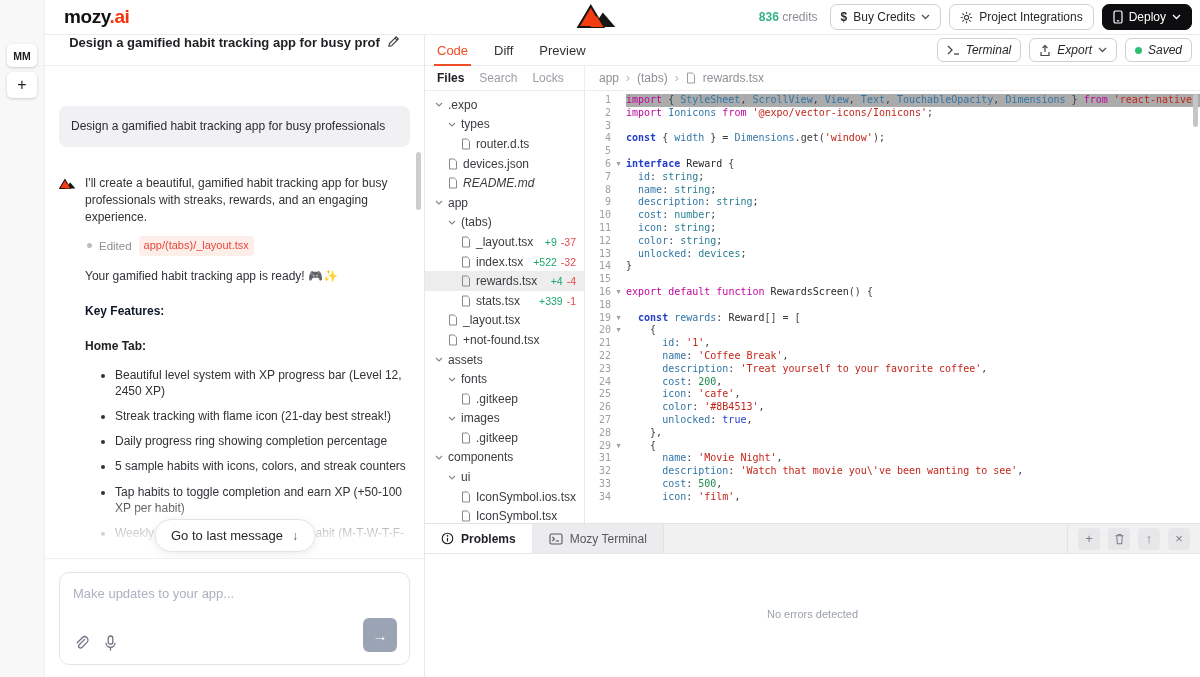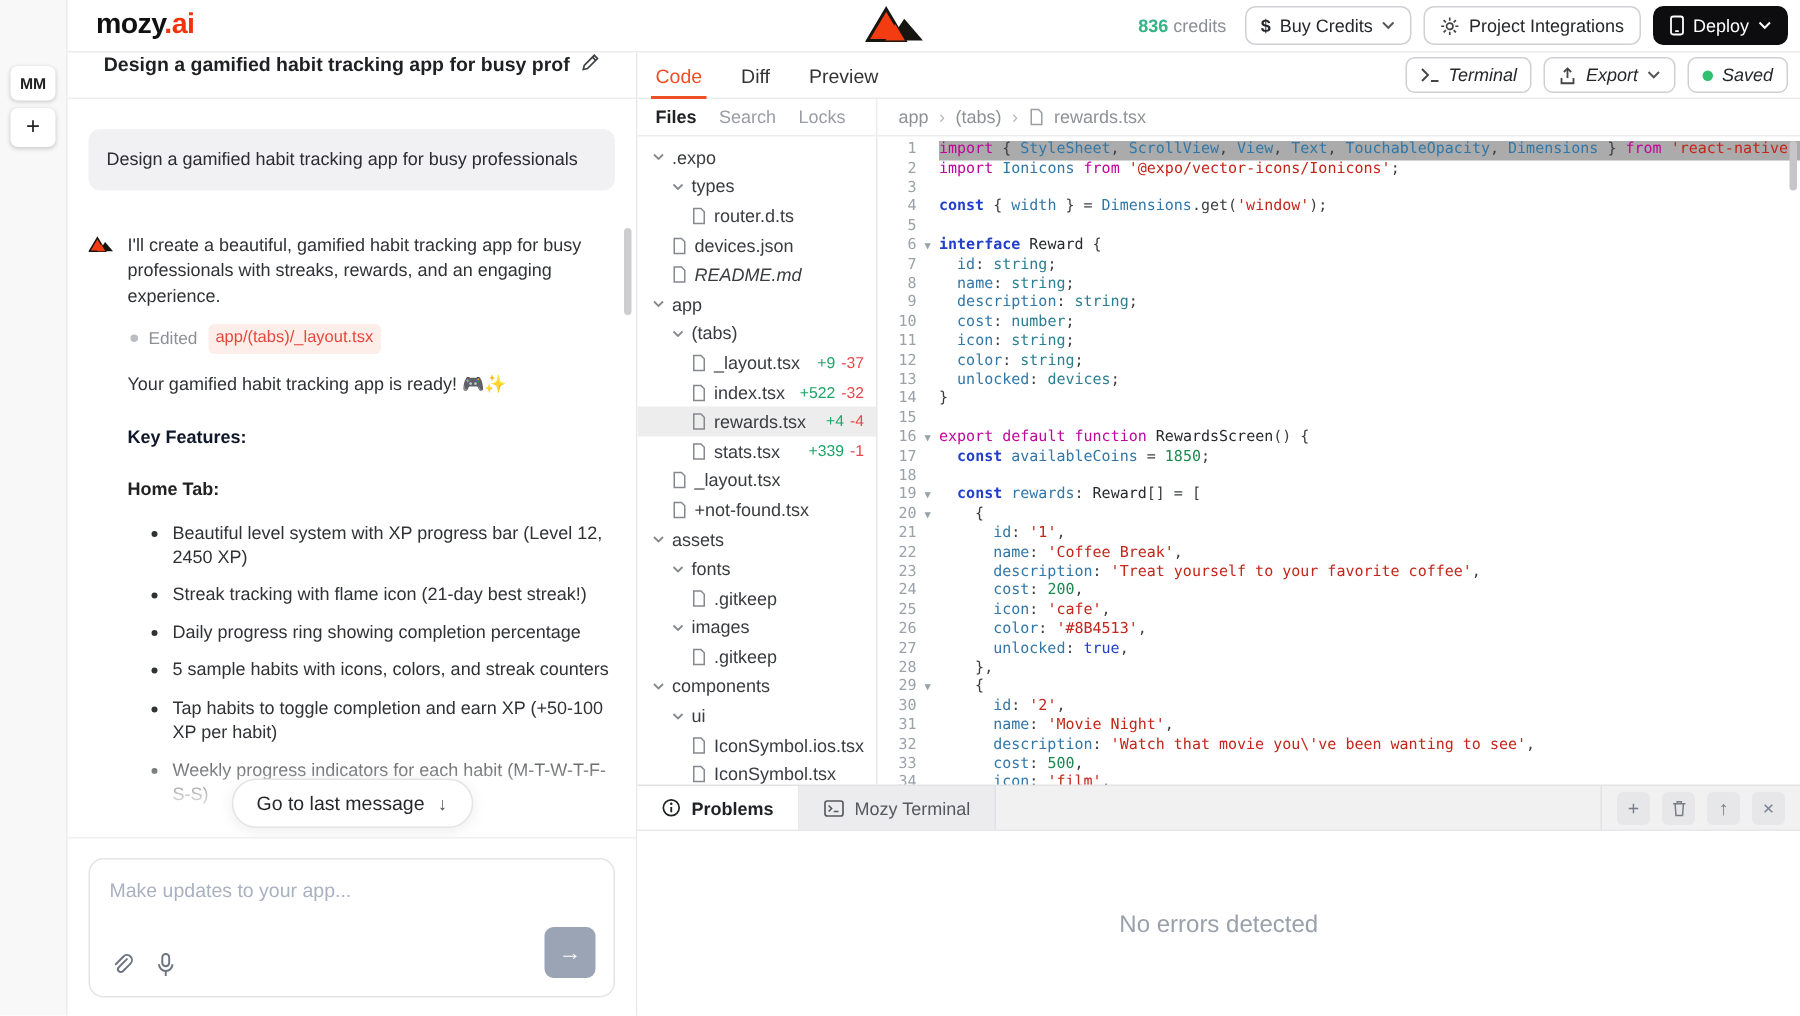--- a/index.html
+++ b/index.html
@@ -32,21 +32,21 @@
   .rail-card.plus { top:72px; height:26px; font-size:16px; font-weight:400; }
 
   
   .chat { position:absolute; left:45px; top:35px; width:380px; height:642px;
     border-right:1px solid #e7e7e9; display:flex; flex-direction:column; background:#fff; }
   .chat-header { height:31px; flex:none; border-bottom:1px solid #ededee; display:flex;
     align-items:flex-start; justify-content:center; gap:7px; }
   .chat-title { font-size:13px; font-weight:700; color:#1f2023; }
   .pencil { color:#3c3e42; cursor:pointer; display:flex; }
   .chat-body { flex:1; position:relative; overflow:hidden; padding:0 14px; }
-  .user-bubble { margin-top:20px; background:#f1f1f3; border-radius:8px; padding:12px;
+  .user-bubble { margin-top:40px; background:#f1f1f3; border-radius:8px; padding:12px;
     font-size:12px; color:#2b2c30; line-height:1.4; }
   .ai-row { margin-top:28px; display:flex; gap:9px; }
   .avatar { flex:none; margin-top:1px; }
   .ai-content { font-size:12px; color:#303236; line-height:1.42; }
   .ai-content p { margin:0; }
   .edited-row { display:flex; align-items:center; gap:7px; margin:10px 0 12px 2px; }
   .dot { width:5px; height:5px; border-radius:50%; background:#b9bcc2; }
   .edited-lbl { font-size:11.5px; color:#8c8f94; }
   .edited-chip { font-size:11px; color:#e5483a; background:#fdeeea; border-radius:4px;
     padding:2px 5px; cursor:pointer; }
@@ -135,21 +135,21 @@
   .bp-tab { display:flex; align-items:center; gap:7px; padding:0 16px; font-size:12px;
     color:#55585e; cursor:pointer; }
   .bp-tab.active { background:#fff; color:#1f2125; font-weight:700; border-right:1px solid #e7e7e9; }
   .bp-tab.term { background:#ececee; border-right:1px solid #e2e2e4; }
   .bp-actions { margin-left:auto; display:flex; align-items:center; gap:8px; padding:0 10px;
     border-left:1px solid #e2e2e4; }
   .bp-btn { width:22px; height:22px; border:none; border-radius:4px; background:#e7e7e9;
     color:#787e89; font-size:13px; display:flex; align-items:center; justify-content:center;
     cursor:pointer; font-family:inherit; }
   .bp-content { flex:1; background:#fff; display:flex; justify-content:center;
-    align-items:flex-start; padding-top:54px; font-size:16px; color:#9aa1ab; }
+    align-items:flex-start; padding-top:54px; font-size:11px; color:#9aa1ab; }
 </style>
 </head>
 <body>
 
 <div class="topbar">
   <div class="logo"><span>mozy</span><span class="logo-ai">.ai</span></div>
   <div class="center-logo">
     <svg width="40" height="25" viewBox="0 0 40 25">
       <polygon points="14,2 26.5,23 1.5,23" fill="#f43c12" stroke="#17150f" stroke-width="2"></polygon>
       <polygon points="26,8.5 38.5,23 16.5,23" fill="#17150f"></polygon>
@@ -520,34 +520,32 @@
           <div class="cl"><span class="ln">7</span><span class="fold"></span><span class="lc"><span class="tk-p">  </span><span class="tk-i">id</span><span class="tk-p">: </span><span class="tk-y">string</span><span class="tk-p">;</span></span></div>
           <div class="cl"><span class="ln">8</span><span class="fold"></span><span class="lc"><span class="tk-p">  </span><span class="tk-i">name</span><span class="tk-p">: </span><span class="tk-y">string</span><span class="tk-p">;</span></span></div>
           <div class="cl"><span class="ln">9</span><span class="fold"></span><span class="lc"><span class="tk-p">  </span><span class="tk-i">description</span><span class="tk-p">: </span><span class="tk-y">string</span><span class="tk-p">;</span></span></div>
           <div class="cl"><span class="ln">10</span><span class="fold"></span><span class="lc"><span class="tk-p">  </span><span class="tk-i">cost</span><span class="tk-p">: </span><span class="tk-y">number</span><span class="tk-p">;</span></span></div>
           <div class="cl"><span class="ln">11</span><span class="fold"></span><span class="lc"><span class="tk-p">  </span><span class="tk-i">icon</span><span class="tk-p">: </span><span class="tk-y">string</span><span class="tk-p">;</span></span></div>
           <div class="cl"><span class="ln">12</span><span class="fold"></span><span class="lc"><span class="tk-p">  </span><span class="tk-i">color</span><span class="tk-p">: </span><span class="tk-y">string</span><span class="tk-p">;</span></span></div>
           <div class="cl"><span class="ln">13</span><span class="fold"></span><span class="lc"><span class="tk-p">  </span><span class="tk-i">unlocked</span><span class="tk-p">: </span><span class="tk-y">devices</span><span class="tk-p">;</span></span></div>
           <div class="cl"><span class="ln">14</span><span class="fold"></span><span class="lc"><span class="tk-p">}</span></span></div>
           <div class="cl"><span class="ln">15</span><span class="fold"></span><span class="lc"></span></div>
           <div class="cl"><span class="ln">16</span><span class="fold">▼</span><span class="lc"><span class="tk-k">export</span><span class="tk-p"> </span><span class="tk-k">default</span><span class="tk-p"> </span><span class="tk-k">function</span><span class="tk-p"> </span><span class="tk-f">RewardsScreen</span><span class="tk-p">() {</span></span></div>
-          <div class="cl"><span class="ln">17</span><span class="fold"></span><span class="lc"><span class="tk-p">  </span><span class="tk-c">const</span><span class="tk-p"> </span><span class="tk-i">availableCoins</span><span class="tk-p"> = </span><span class="tk-n">1850</span><span class="tk-p">;</span></span></div>
           <div class="cl"><span class="ln">18</span><span class="fold"></span><span class="lc"></span></div>
           <div class="cl"><span class="ln">19</span><span class="fold">▼</span><span class="lc"><span class="tk-p">  </span><span class="tk-c">const</span><span class="tk-p"> </span><span class="tk-i">rewards</span><span class="tk-p">: </span><span class="tk-f">Reward</span><span class="tk-p">[] = [</span></span></div>
           <div class="cl"><span class="ln">20</span><span class="fold">▼</span><span class="lc"><span class="tk-p">    {</span></span></div>
           <div class="cl"><span class="ln">21</span><span class="fold"></span><span class="lc"><span class="tk-p">      </span><span class="tk-i">id</span><span class="tk-p">: </span><span class="tk-s">'1'</span><span class="tk-p">,</span></span></div>
           <div class="cl"><span class="ln">22</span><span class="fold"></span><span class="lc"><span class="tk-p">      </span><span class="tk-i">name</span><span class="tk-p">: </span><span class="tk-s">'Coffee Break'</span><span class="tk-p">,</span></span></div>
           <div class="cl"><span class="ln">23</span><span class="fold"></span><span class="lc"><span class="tk-p">      </span><span class="tk-i">description</span><span class="tk-p">: </span><span class="tk-s">'Treat yourself to your favorite coffee'</span><span class="tk-p">,</span></span></div>
           <div class="cl"><span class="ln">24</span><span class="fold"></span><span class="lc"><span class="tk-p">      </span><span class="tk-i">cost</span><span class="tk-p">: </span><span class="tk-n">200</span><span class="tk-p">,</span></span></div>
           <div class="cl"><span class="ln">25</span><span class="fold"></span><span class="lc"><span class="tk-p">      </span><span class="tk-i">icon</span><span class="tk-p">: </span><span class="tk-s">'cafe'</span><span class="tk-p">,</span></span></div>
           <div class="cl"><span class="ln">26</span><span class="fold"></span><span class="lc"><span class="tk-p">      </span><span class="tk-i">color</span><span class="tk-p">: </span><span class="tk-s">'#8B4513'</span><span class="tk-p">,</span></span></div>
           <div class="cl"><span class="ln">27</span><span class="fold"></span><span class="lc"><span class="tk-p">      </span><span class="tk-i">unlocked</span><span class="tk-p">: </span><span class="tk-b">true</span><span class="tk-p">,</span></span></div>
           <div class="cl"><span class="ln">28</span><span class="fold"></span><span class="lc"><span class="tk-p">    },</span></span></div>
           <div class="cl"><span class="ln">29</span><span class="fold">▼</span><span class="lc"><span class="tk-p">    {</span></span></div>
-          <div class="cl"><span class="ln">30</span><span class="fold"></span><span class="lc"><span class="tk-p">      </span><span class="tk-i">id</span><span class="tk-p">: </span><span class="tk-s">'2'</span><span class="tk-p">,</span></span></div>
           <div class="cl"><span class="ln">31</span><span class="fold"></span><span class="lc"><span class="tk-p">      </span><span class="tk-i">name</span><span class="tk-p">: </span><span class="tk-s">'Movie Night'</span><span class="tk-p">,</span></span></div>
           <div class="cl"><span class="ln">32</span><span class="fold"></span><span class="lc"><span class="tk-p">      </span><span class="tk-i">description</span><span class="tk-p">: </span><span class="tk-s">'Watch that movie you\'ve been wanting to see'</span><span class="tk-p">,</span></span></div>
           <div class="cl"><span class="ln">33</span><span class="fold"></span><span class="lc"><span class="tk-p">      </span><span class="tk-i">cost</span><span class="tk-p">: </span><span class="tk-n">500</span><span class="tk-p">,</span></span></div>
           <div class="cl"><span class="ln">34</span><span class="fold"></span><span class="lc"><span class="tk-p">      </span><span class="tk-i">icon</span><span class="tk-p">: </span><span class="tk-s">'film'</span><span class="tk-p">,</span></span></div>
         </div>
       <div class="ed-scroll"></div>
     </div>
   </div>
 
   <div class="bottom-panel">

